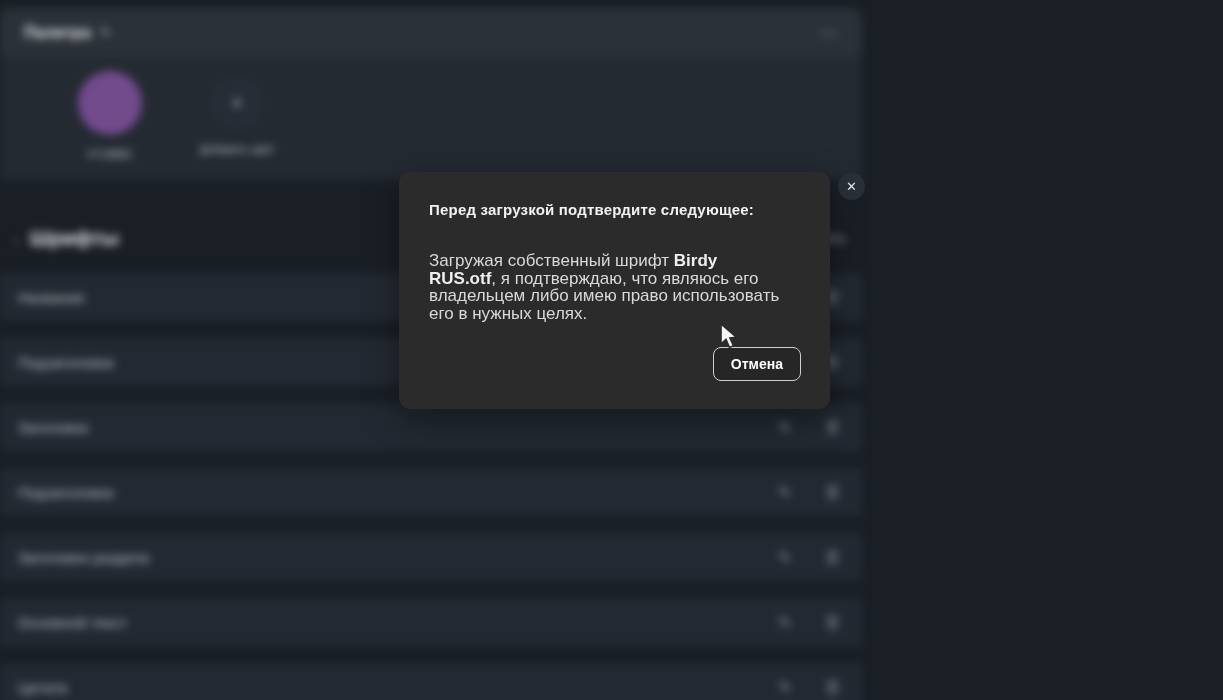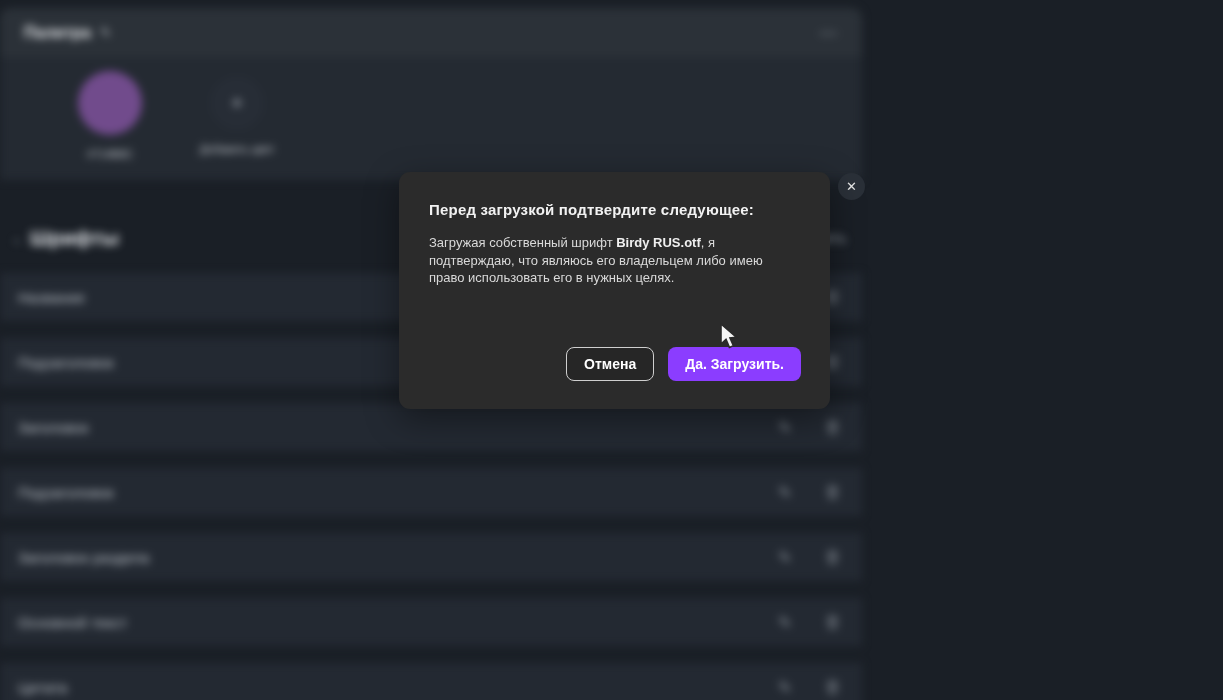--- a/index.html
+++ b/index.html
@@ -75,21 +75,21 @@
     position:absolute; left:399px; top:172px; width:431px; height:237px;
     background:#2b2b2b; border-radius:11px;
     box-shadow:0 10px 34px rgba(0,0,0,0.40);
     padding:29px 30px 28px 30px;
   }
   .modal-title {
     font-size:15px; line-height:1.22; font-weight:bold; color:#f2f2f2;
     letter-spacing:0.2px;
   }
   .modal-body {
-    margin-top:15px; font-size:13px; line-height:17.5px; color:#d9d9d9;
+    margin-top:33px; font-size:17px; line-height:17.5px; color:#d9d9d9;
     max-width:352px;
   }
   .modal-body b { color:#efefef; }
   .modal-buttons {
     position:absolute; right:29px; bottom:28px;
     display:flex; gap:14px;
   }
   .btn {
     height:34px; border-radius:8px; font-family:"Liberation Sans",sans-serif;
     font-size:14px; font-weight:bold; color:#ffffff; cursor:pointer;
@@ -218,21 +218,20 @@
 
   <button class="close-btn">✕</button>
 
   <div class="modal">
     <div class="modal-title">Перед загрузкой подтвердите следующее:</div>
     <div class="modal-body">
       <span>Загружая собственный шрифт </span><b>Birdy RUS.otf</b><span>, я подтверждаю, что являюсь его владельцем либо имею право использовать его в нужных целях.</span>
     </div>
     <div class="modal-buttons">
       <button class="btn btn-cancel">Отмена</button>
-      <button class="btn btn-confirm" style="background: rgb(139, 61, 255);">Да. Загрузить.</button>
     </div>
   </div>
 
   <svg class="cursor" viewBox="0 0 26 30">
     <path d="M7 2 L7 22 L12 17.4 L15.4 25.4 L19.4 23.7 L16 15.9 L22.6 15.4 Z" fill="#f5f5f5" stroke="#2a2a2a" stroke-width="1.6"></path>
   </svg>
 
 </div>
 
 </body></html>

